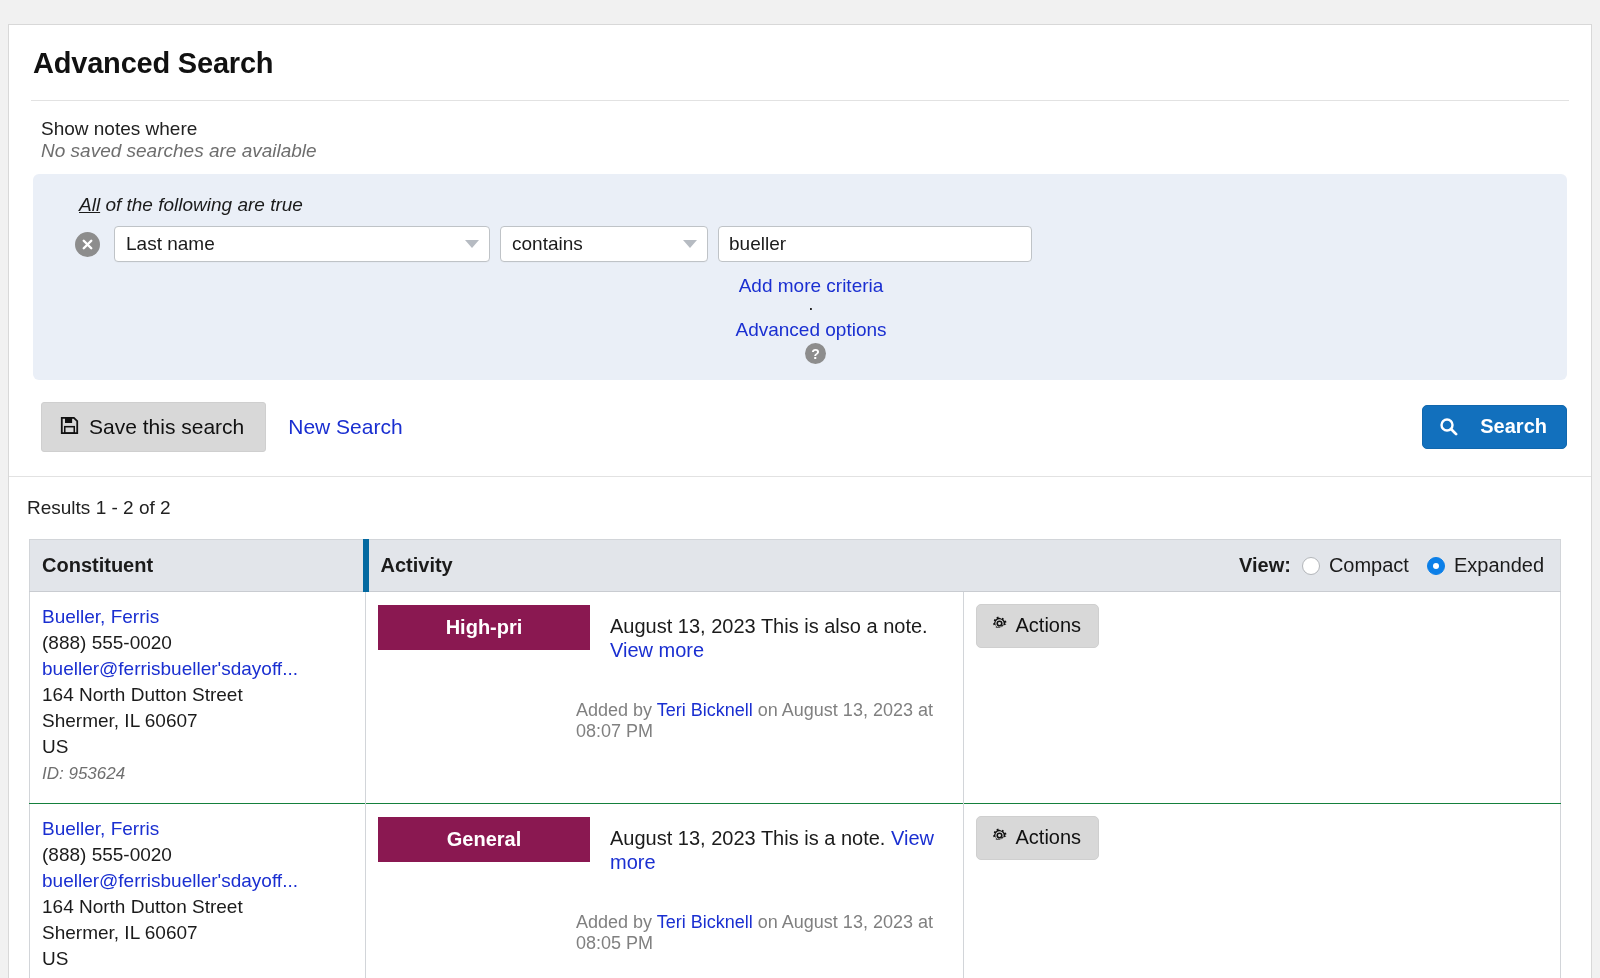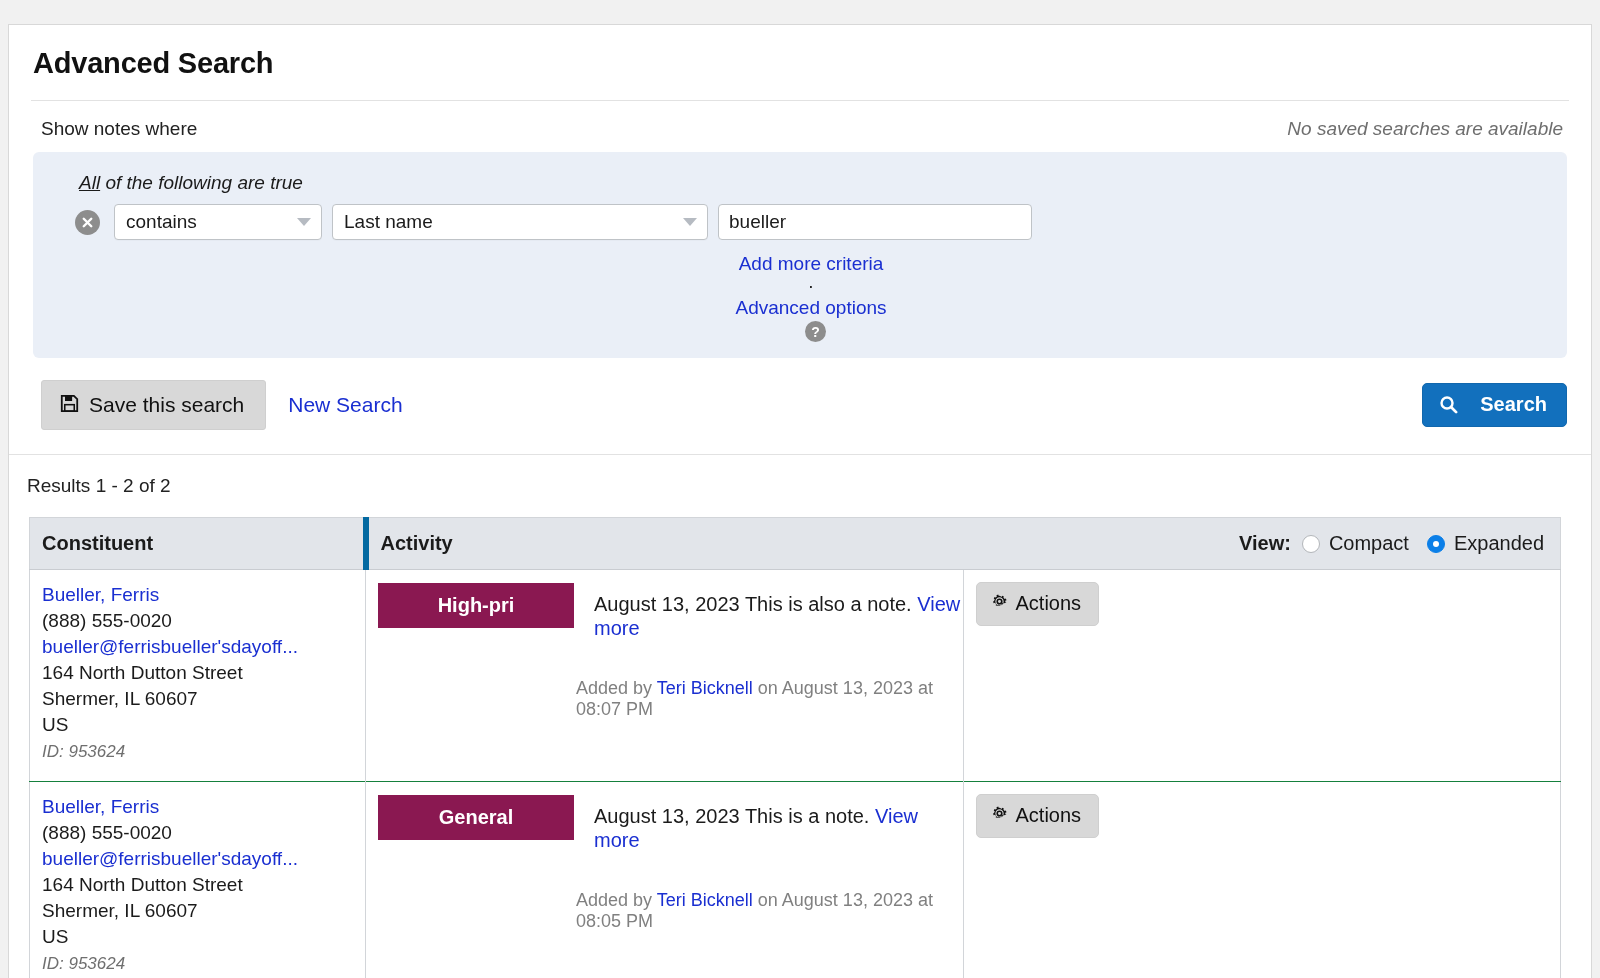--- a/index.html
+++ b/index.html
@@ -44,20 +44,21 @@
     border-top: 1px solid #e2e2e2;
     margin: 0 0 0 0;
   }
 
   
   .searchline {
     display: flex;
     align-items: baseline;
     justify-content: space-between;
     padding: 17px 2px 12px 10px;
+    flex-direction: column;
   }
   .searchline-label { font-size: 19px; color: #222; }
   .no-saved {
     font-size: 19px;
     font-style: italic;
     color: #6e6e6e;
     padding-right: 4px;
   }
 
   
@@ -301,21 +302,21 @@
   .activity-top {
     display: flex;
     align-items: flex-start;
     gap: 0;
   }
   .badge {
     background: #8a1851;
     color: #fff;
     font-size: 20px;
     font-weight: bold;
-    width: 196px;
+    width: 212px;
     text-align: center;
     padding: 11px 6px;
     flex: 0 0 auto;
     margin-top: 1px;
   }
   .note-text {
     font-size: 20px;
     color: #1b1b1b;
     padding: 10px 0 0 20px;
     flex: 1 1 auto;
@@ -364,27 +365,27 @@
         <span class="ul-word">All</span><span> of the following are true</span>
       </div>
 
       <div class="criteria-row">
         <span class="remove-icon">
           <svg width="15" height="15" viewBox="0 0 16 16" aria-hidden="true">
             <path d="M4 4 L12 12 M12 4 L4 12" stroke="#ffffff" stroke-width="2.6" stroke-linecap="round"></path>
           </svg>
         </span>
 
+        <div class="select field">
+          <span>Last name</span>
+          <span class="caret"></span>
+        </div>
+
         <div class="select op">
           <span>contains</span>
-          <span class="caret"></span>
-        </div>
-
-        <div class="select field">
-          <span>Last name</span>
           <span class="caret"></span>
         </div>
 
         <input class="text-input" type="text" value="bueller" style="">
       </div>
 
       <div class="criteria-links">
         <a>Add more criteria</a>
         <span class="dot">·</span>
         <a>Advanced options</a>

